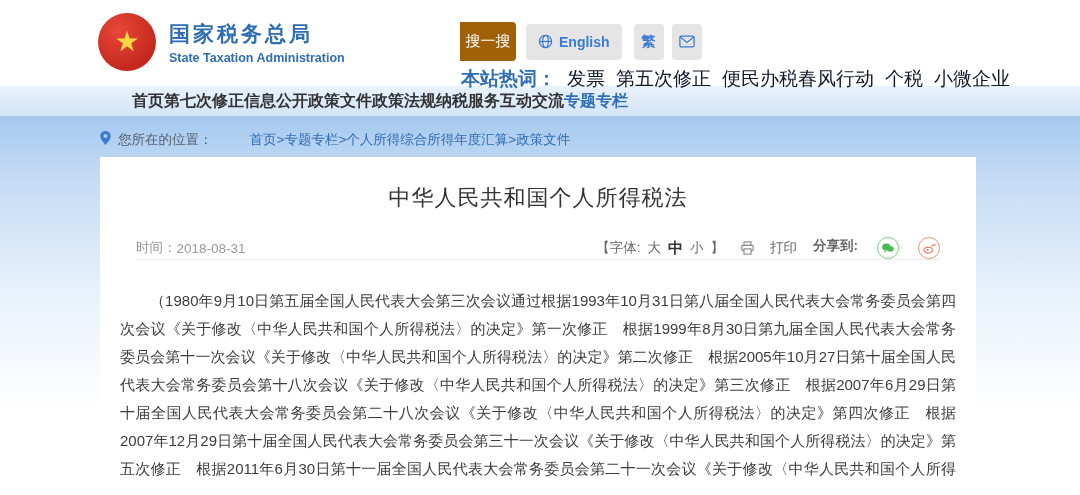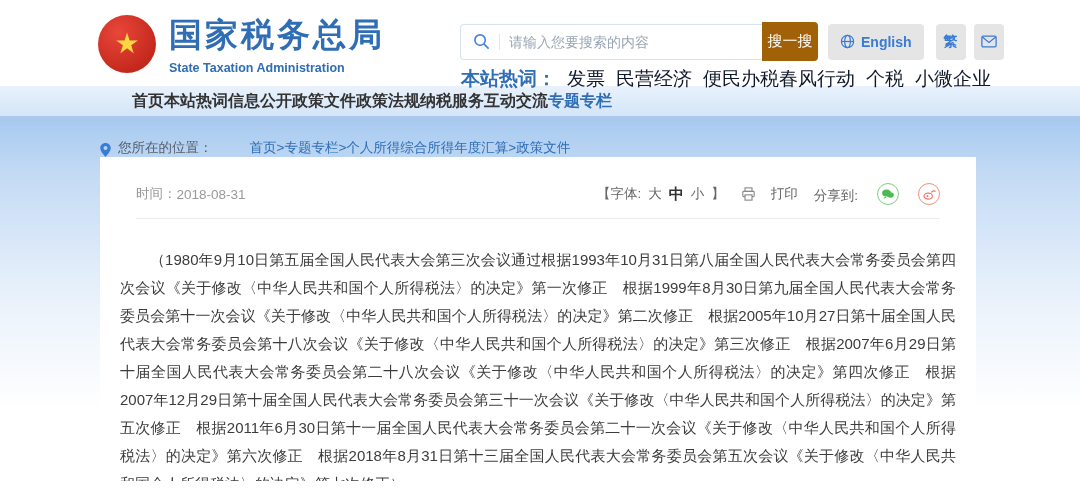--- a/index.html
+++ b/index.html
@@ -6,21 +6,21 @@
   html,body { width:1080px; height:495px; overflow:hidden;
     font-family:"Liberation Sans","DejaVu Sans",sans-serif; background:#fff; }
 
   
   .header { position:relative; height:86px; background:#fff; }
   .logo { position:absolute; left:98px; top:13px; display:flex; align-items:center; gap:13px; cursor:pointer; }
   .emblem { width:58px; height:58px; border-radius:50%;
     background:radial-gradient(circle at 35% 30%, #e8473a, #c4281c 72%);
     display:flex; align-items:center; justify-content:center;
     color:#f9d642; font-size:28px; line-height:1; }
-  .logo-cn { font-size:33px; font-weight:bold; color:#2f6db5; letter-spacing:3px; }
+  .logo-cn { font-size:21px; font-weight:bold; color:#2f6db5; letter-spacing:3px; }
   .logo-en { font-size:12.5px; color:#2f6db5; margin-top:3px; font-weight:bold; }
 
   .search-wrap { position:absolute; left:460px; top:22px; display:flex; align-items:center; }
   .search-box { width:302px; height:36px; border:1px solid #d7e2f0; border-right:none;
     border-radius:4px 0 0 4px; display:flex; align-items:center; padding:0 12px; gap:9px; background:#fff; }
   .search-divider { width:1px; height:16px; background:#dfe6ee; }
   .search-input { border:none; outline:none; flex:1; font-size:14px; color:#333; min-width:0;
     font-family:inherit; }
   .search-input::placeholder { color:#9aa6b5; }
   .search-btn { width:56px; height:39px; background:#a16207; color:#fff; font-size:15px;
@@ -41,38 +41,38 @@
   .nav { height:36px; background:linear-gradient(180deg,#e9f2fc,#d3e5f8);
     border-bottom:6px solid #a9c8ec; display:flex; align-items:center;
     justify-content:flex-start; padding:0 132px; }
   .nav-item { font-size:16px; font-weight:bold; color:#333; cursor:pointer; white-space:nowrap; }
   .nav-item.active { color:#2f6db5; }
 
   
   .main { height:367px; padding-top:9px;
     background:linear-gradient(180deg,#a9cbf0 0%,#c6dcf5 16%,#e9f2fb 48%,#ffffff 78%); }
 
-  .breadcrumb { margin-left:100px; height:26px; display:flex; align-items:flex-end; gap:7px; font-size:13.5px; }
+  .breadcrumb { margin-left:100px; height:26px; display:flex; align-items:flex-start; gap:7px; font-size:13.5px; }
   .bc-label { color:#55606e; }
   .bc-path { color:#2f6db5; cursor:pointer;margin-left:30px; }
 
   .card { margin-left:100px; width:876px; height:324px; background:#fff;
     padding:26px 16px 0; overflow:hidden; }
   .article-title { font-size:22px; font-weight:400; color:#333; text-align:center;
     margin-bottom:24px; letter-spacing:1px; }
 
   .meta { display:flex; justify-content:space-between; align-items:center; margin:0 20px;
-    padding-bottom:13px; border-bottom:1px solid #ececec; font-size:13.5px; color:#999; }
+    border-bottom:1px solid #ececec; font-size:13.5px; color:#999; }
   .meta-left { display:flex; align-items:center; }
   .meta-right { display:flex; align-items:center; gap:16px; color:#666; }
   .font-ctrl { display:flex; gap:7px; align-items:center; color:#666; }
   .font-opt { cursor:pointer; }
   .font-mid { font-weight:bold; color:#333; font-size:15px; }
   .print-btn { display:flex; align-items:center; gap:15px; cursor:pointer; color:#666; }
-  .share { display:flex; align-items:flex-end; gap:19px; }
+  .share { display:flex; align-items:flex-start; gap:19px;font-weight:bold; }
   .share-icon { width:22px; height:22px; border-radius:50%; display:flex;
     align-items:center; justify-content:center; cursor:pointer; background:#fff; }
   .wechat { border:1px solid #7ed07f; }
   .weibo  { border:1px solid #f0907a; }
 
   .body-text { margin:27px 4px 0; font-size:15px; line-height:28px; color:#3c3c3c;
     text-align:justify; text-indent:2em; }
 </style>
 </head>
 <body>
@@ -82,28 +82,20 @@
     <div class="emblem">
       <span>★</span>
     </div>
     <div>
       <div class="logo-cn">国家税务总局</div>
       <div class="logo-en">State Taxation Administration</div>
     </div>
   </div>
 
   <div class="search-wrap">
-    <div class="search-box">
-      <svg width="17" height="17" viewBox="0 0 18 18" fill="none" stroke="#4a86d8" stroke-width="1.8" stroke-linecap="round">
-        <circle cx="7.5" cy="7.5" r="5.5"></circle>
-          <line x1="11.8" y1="11.8" x2="16" y2="16"></line>
-      </svg>
-      <span class="search-divider"></span>
-      <input class="search-input" type="text" placeholder="请输入您要搜索的内容" style="">
-    </div>
     <button class="search-btn">搜一搜</button>
     <button class="hdr-btn btn-english">
       <svg width="15" height="15" viewBox="0 0 16 16" fill="none" stroke="#3a7bd5" stroke-width="1.3">
         <circle cx="8" cy="8" r="6.5"></circle>
           <ellipse cx="8" cy="8" rx="3" ry="6.5"></ellipse>
           <line x1="1.5" y1="8" x2="14.5" y2="8"></line>
       </svg>
       <span>English</span>
     </button>
     <button class="hdr-btn btn-trad">繁</button>
@@ -111,49 +103,50 @@
       <svg width="16" height="13" viewBox="0 0 18 14" fill="none" stroke="#3a7bd5" stroke-width="1.4">
         <rect x="1" y="1" width="16" height="12" rx="1.5"></rect>
           <polyline points="1.5,2 9,8 16.5,2"></polyline>
       </svg>
     </button>
   </div>
 
   <div class="hotwords">
     <span class="hotwords-label">本站热词：</span>
     <span class="hotword">发票</span>
-    <span class="hotword">民营经济</span>
+    <span class="hotword">第五次修正</span>
     <span class="hotword">便民办税春风行动</span>
     <span class="hotword">个税</span>
     <span class="hotword">小微企业</span>
   </div>
 </div>
 
 <div class="nav">
   <div class="nav-item">首页</div>
-  <div class="nav-item">本站热词</div>
+  <div class="nav-item">第七次修正</div>
   <div class="nav-item">信息公开</div>
   <div class="nav-item">政策文件</div>
   <div class="nav-item">政策法规</div>
   <div class="nav-item">纳税服务</div>
   <div class="nav-item">互动交流</div>
   <div class="nav-item active">专题专栏</div>
 </div>
 
 <div class="main">
 
   <div class="breadcrumb">
     <svg width="11" height="14" viewBox="0 0 12 16" fill="#3a7bd5">
       <path d="M6 0C2.7 0 0 2.6 0 5.8 0 10 6 16 6 16s6-6 6-10.2C12 2.6 9.3 0 6 0zm0 8a2.3 2.3 0 1 1 0-4.6A2.3 2.3 0 0 1 6 8z"></path>
     </svg>
     <span class="bc-label">您所在的位置：</span>
     <span class="bc-path">首页&gt;专题专栏&gt;个人所得综合所得年度汇算&gt;政策文件</span>
   </div>
 
   <div class="card">
+    <h1 class="article-title">中华人民共和国个人所得税法</h1>
 
     <div class="meta">
       <div class="meta-left">
         <span>时间：</span>
         <span>2018-08-31</span>
       </div>
       <div class="meta-right">
         <div class="font-ctrl">
           <span>【字体:</span>
           <span class="font-opt">大</span>

